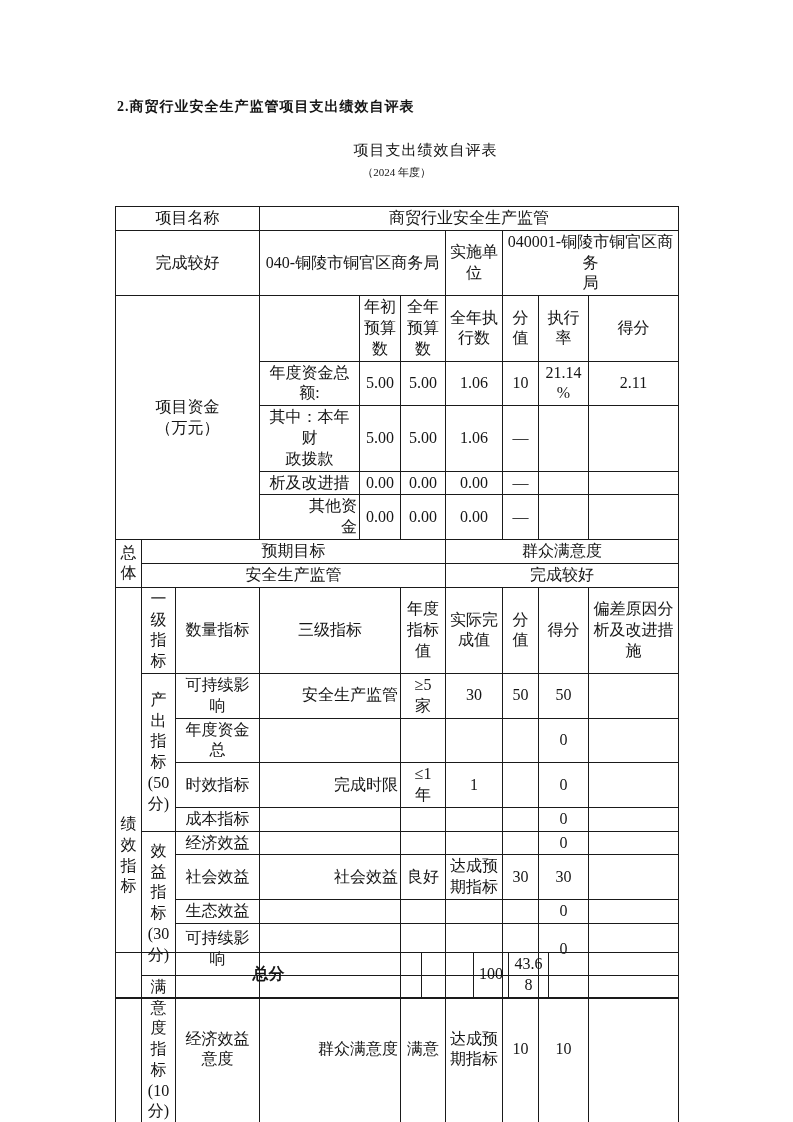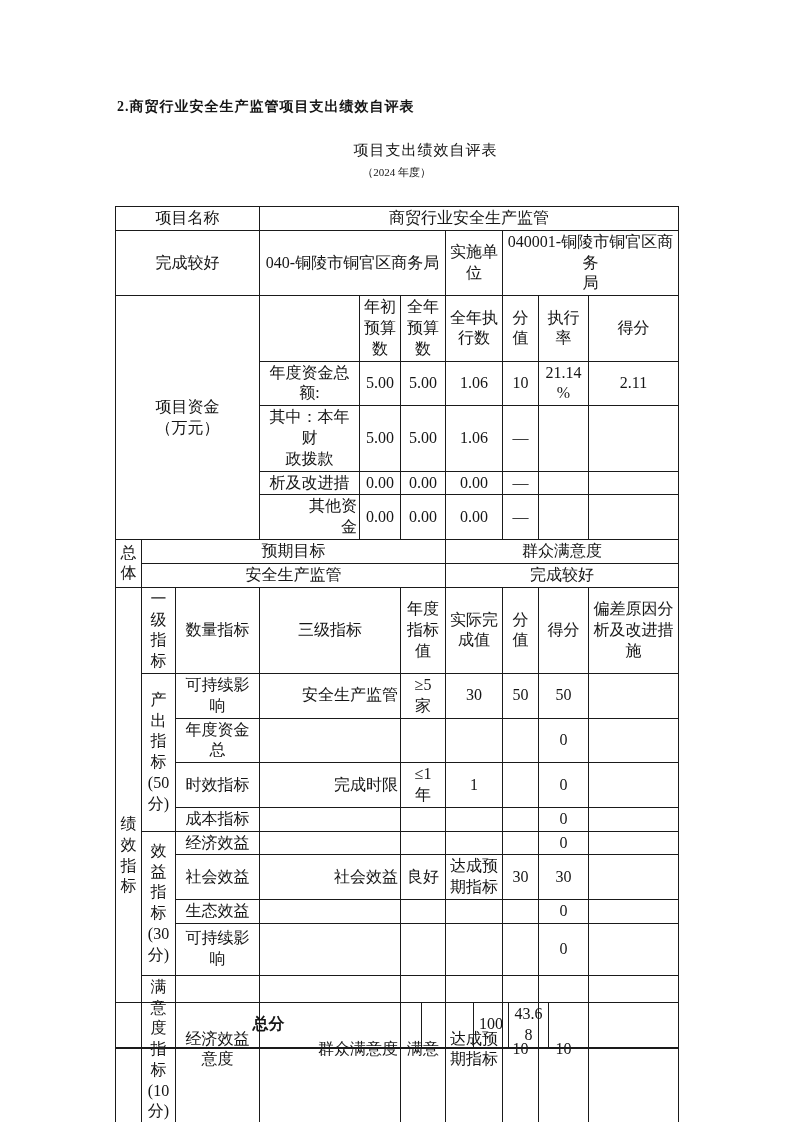--- a/index.html
+++ b/index.html
@@ -18,21 +18,21 @@
   }
   .period {
     position:absolute; left:0; top:165px; width:793px;
     text-align:center; font-size:11px;
   }
   table.report, table.total-table {
     position:absolute; left:115px; border-collapse:collapse; table-layout:fixed;
     font-size:16px; line-height:1.3;
   }
   table.report { top:206px; width:563px; }
-  table.total-table { top:1002px; width:563px; }
+  table.total-table { top:952px; width:563px; }
   td {
     border:1px solid #1a1a1a; text-align:center; vertical-align:middle;
     padding:1px 2px; white-space:pre-line; overflow:hidden; word-break:break-all;
   }
   .ta-left { text-align:right; padding-left:3px; }
   .bold { font-weight:bold; }
   table.total-table td { border-bottom-width:2px; }
 </style>
 </head>
 <body>

